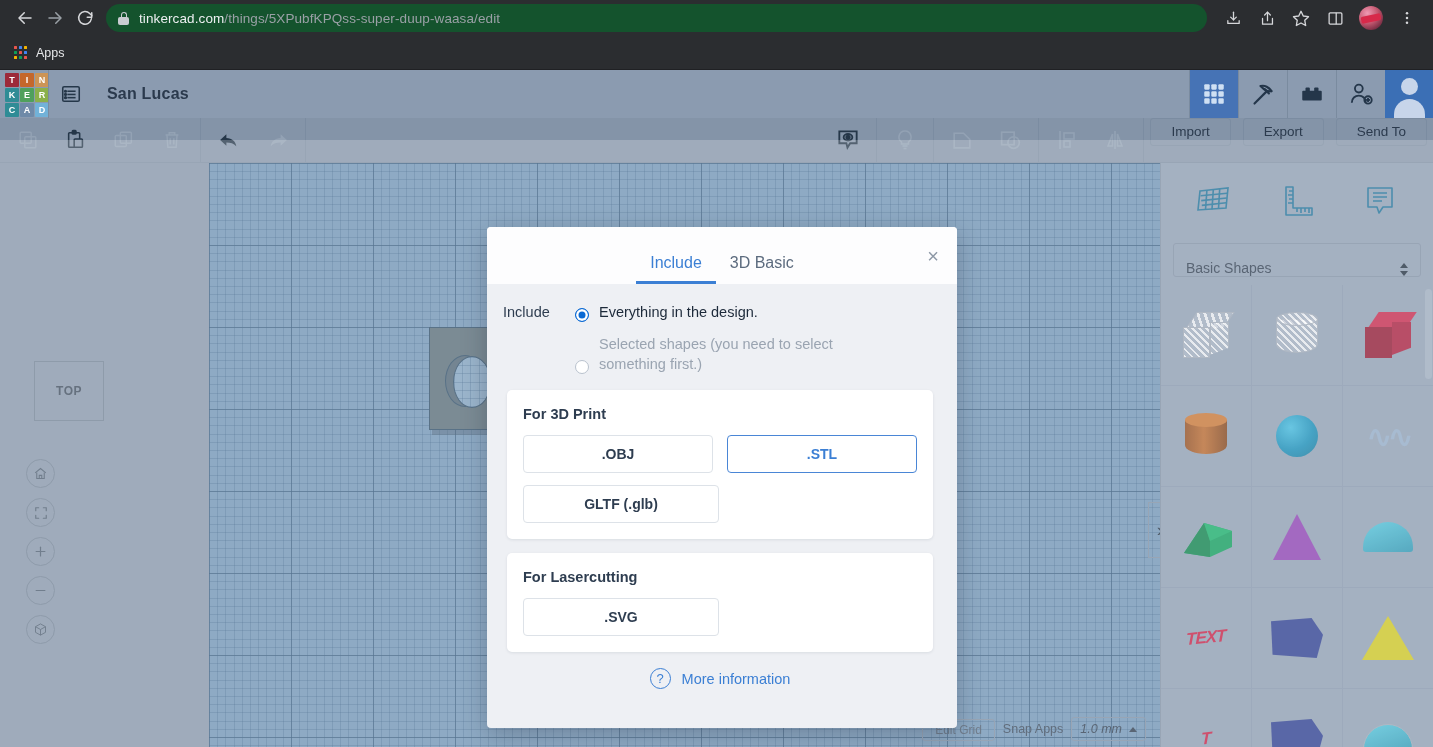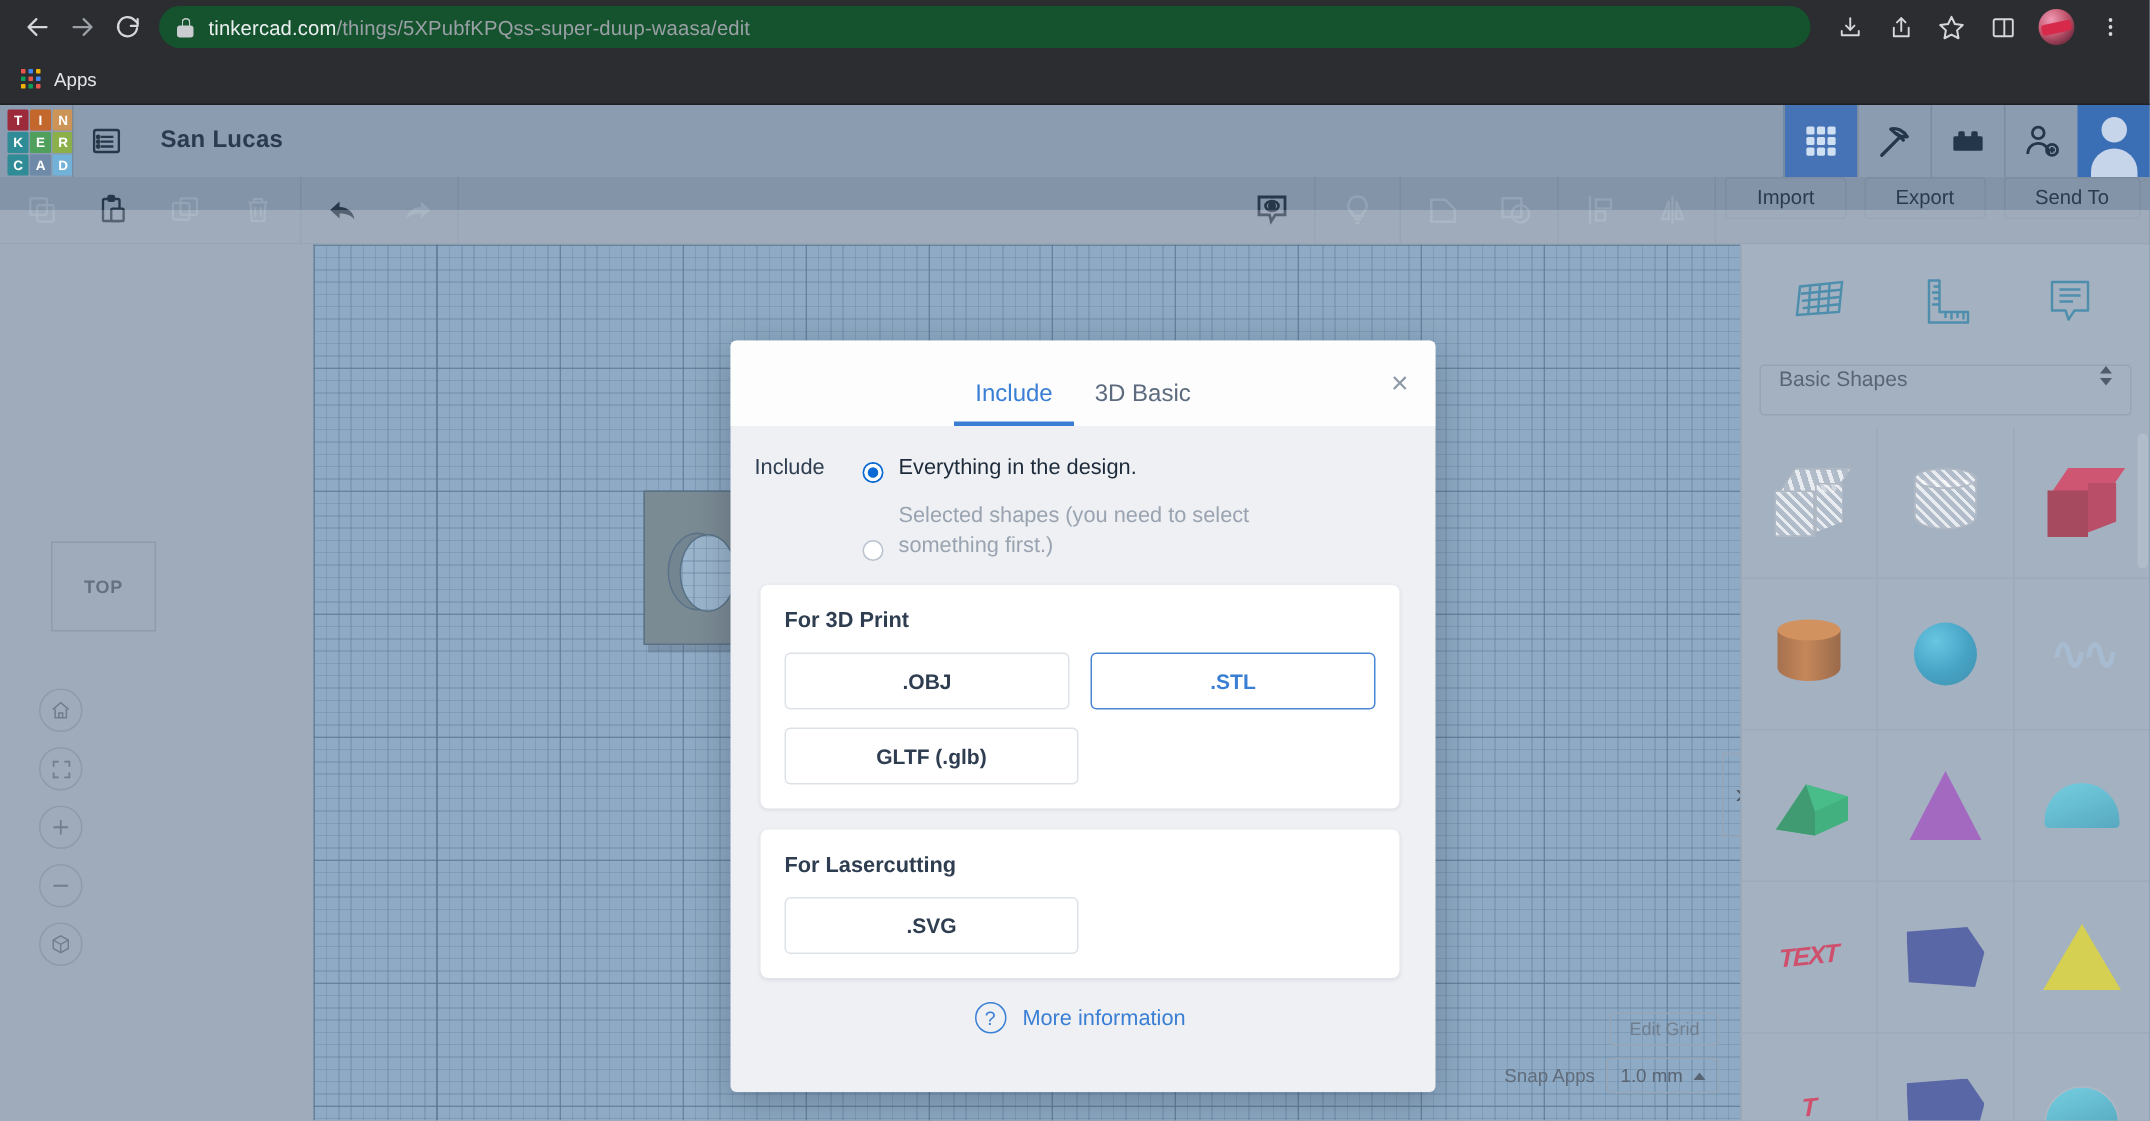--- a/index.html
+++ b/index.html
@@ -113,40 +113,40 @@
       repeating-linear-gradient(to right, rgba(46,86,125,.30) 0 1px, transparent 1px 8.2px),
       repeating-linear-gradient(to bottom, rgba(46,86,125,.30) 0 1px, transparent 1px 8.2px),
       #7fa0be;
   }
 
   .viewcube { position: absolute; left: 34px; top: 198px; width: 70px; height: 60px; border: 1px solid #6f7f93;
     display: flex; align-items: center; justify-content: center; color: #3c4a5c; font-size: 12px; font-weight: bold; letter-spacing: .5px; }
   .vc-stack { position: absolute; left: 26px; top: 296px; display: flex; flex-direction: column; gap: 10px; }
   .vc-btn { width: 29px; height: 29px; border-radius: 50%; border: 1px solid #6f7f93; display: flex; align-items: center; justify-content: center; color: #4a5a6d; }
 
-  .grid-footer { position: absolute; right: 14px; bottom: 18px; display: flex; flex-direction: column; align-items: flex-end; gap: 8px; justify-content: space-between; }
+  .grid-footer { position: absolute; right: 14px; bottom: 6px; display: flex; flex-direction: row; align-items: flex-end; gap: 8px; justify-content: space-between; }
   .edit-grid-btn { height: 22px; padding: 0 12px; border: 1px solid #7b8ca1; border-radius: 3px; color: #4a5a6d; font-size: 12px; display: flex; align-items: center; }
   .snap-row { display: flex; align-items: center; gap: 8px; }
   .snap-label { font-size: 12.5px; color: #354457; }
-  .snap-select { height: 24px; padding: 0 8px; border: 1px solid #7b8ca1; border-radius: 3px; display: flex; align-items: center; gap: 7px; color: #2b3a4d; font-size: 12.5px; }
+  .snap-select { height: 24px; padding: 0 8px; border: 1px solid #7b8ca1; border-radius: 3px; display: flex; align-items: center; gap: 7px; color: #2b3a4d; font-size: 12.5px; font-style: italic; }
   .caret-up { width: 0; height: 0; border-left: 4px solid transparent; border-right: 4px solid transparent; border-bottom: 5px solid #2b3a4d; }
 
   .panel-collapse {
     position: absolute; left: 1148px; top: 432px; width: 24px; height: 56px;
     border: 1px solid #7b8ca1; display: flex; align-items: center; justify-content: center;
     color: #1b2838; font-size: 19px; background: transparent;
   }
 
   
   .right-panel { position: absolute; left: 1160px; top: 93px; width: 273px; height: 584px; background: #8b9bb0; border-left: 1px solid #7b8ca1; }
   .rp-icons { display: flex; align-items: center; justify-content: space-around; height: 76px; padding: 0 12px; }
   .rp-icon-btn { width: 56px; height: 56px; display: flex; align-items: center; justify-content: center; color: #1b6f96; }
   .rp-select {
     margin: 4px 12px 0 12px; height: 34px; border: 1px solid #7b8ca1; border-radius: 3px;
-    display: flex; align-items: flex-start; justify-content: space-between; padding: 0 12px;
+    display: flex; align-items: flex-end; justify-content: space-between; padding: 0 12px;
     color: #2b3a4d; font-size: 14px;
   }
   .stepper { display: flex; flex-direction: column; gap: 3px; }
   .stepper .up { width: 0; height: 0; border-left: 4.5px solid transparent; border-right: 4.5px solid transparent; border-bottom: 5px solid #1e2d3e; }
   .stepper .down { width: 0; height: 0; border-left: 4.5px solid transparent; border-right: 4.5px solid transparent; border-top: 5px solid #1e2d3e; }
   .shape-grid { position: absolute; left: 0; top: 122px; width: 273px; height: 462px; display: grid;
     grid-template-columns: repeat(3, 1fr); grid-auto-rows: 101px; overflow: hidden; }
   .shape-cell { display: flex; align-items: center; justify-content: center; border-right: 1px solid #8293a9; border-bottom: 1px solid #8293a9; position: relative; }
   .rp-scrollbar { position: absolute; right: 1px; top: 126px; width: 7px; height: 458px; }
   .rp-scrollbar .thumb { position: absolute; top: 0; left: 0; width: 7px; height: 90px; background: #9aa9bc; border-radius: 4px; }

